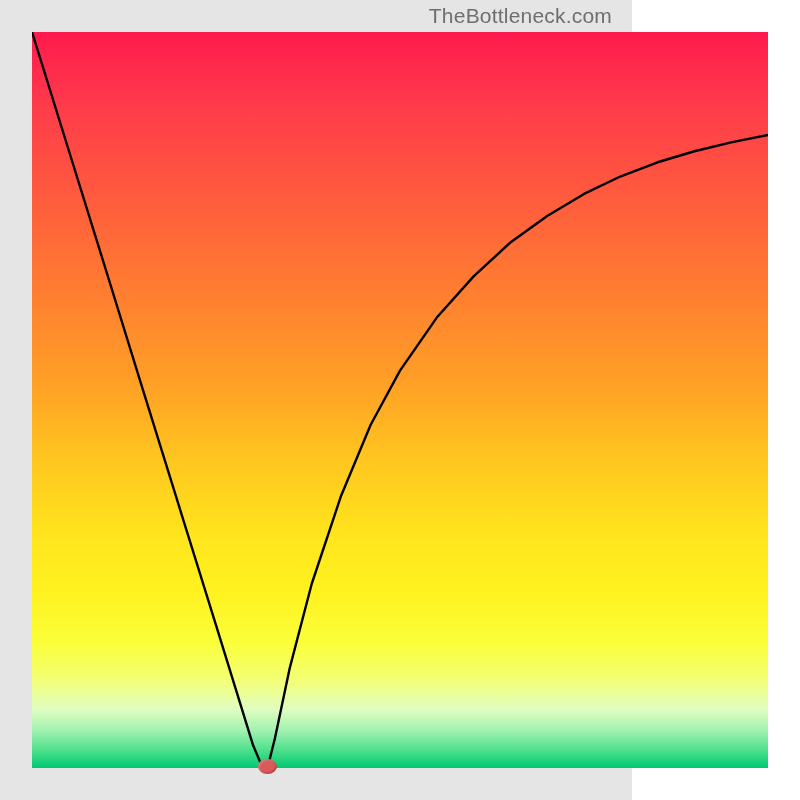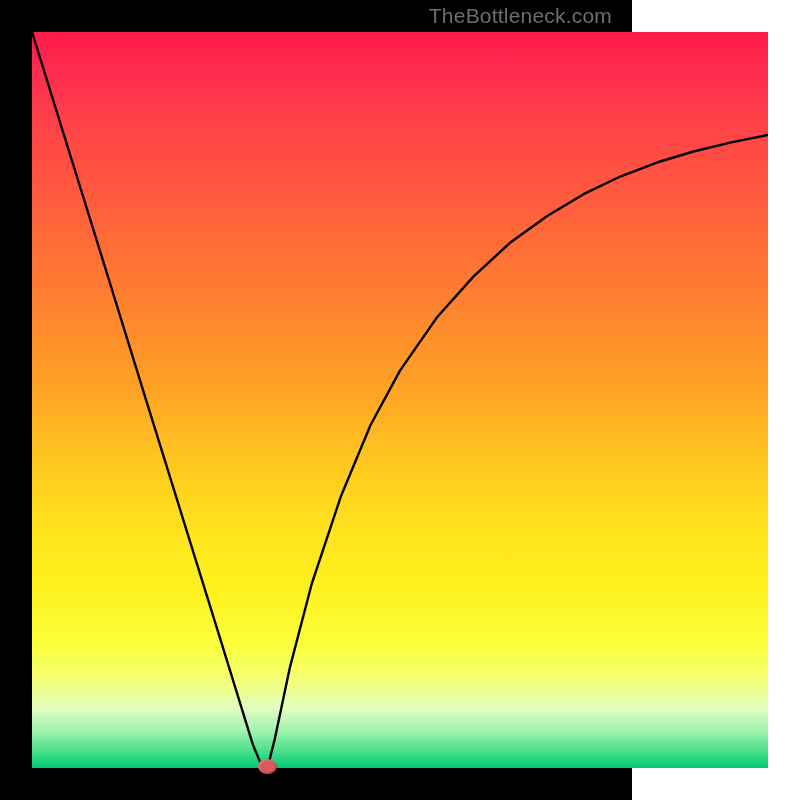--- a/index.html
+++ b/index.html
@@ -6,21 +6,21 @@
     margin: 0;
     padding: 0;
     width: 800px;
     height: 800px;
     background: #fff;
   }
   .frame {
     position: relative;
     width: 632px;
     height: 800px;
-    background: #000000;
+    background: #e5e5e5;
   }
   .plot-area {
     position: absolute;
     left: 32px;
     top: 32px;
     width: 736px;
     height: 736px;
     background: linear-gradient(
       to bottom,
       #ff1a4d 0%,

